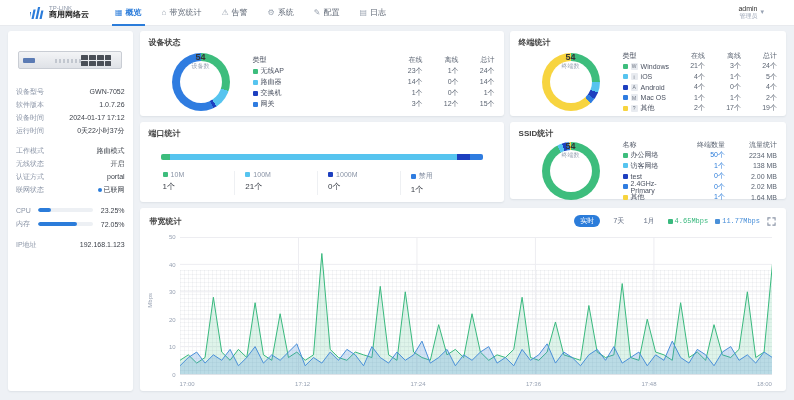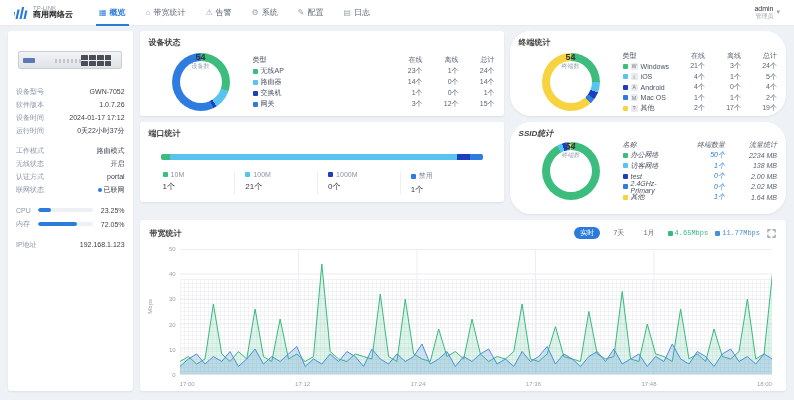--- a/index.html
+++ b/index.html
@@ -1,20 +1,20 @@
 <!DOCTYPE html>
 <html><head>
 <meta charset="utf-8">
 <style>
   * { margin:0; padding:0; box-sizing:border-box; }
   html,body { width:794px; height:400px; overflow:hidden; }
   body { background:#eef1f5; font-family:"Liberation Sans","DejaVu Sans",sans-serif; color:#333; }
 
   
-  .navbar { height:26px; background:#fff; border-bottom:1px solid #e8eaee; display:flex; align-items:center; padding:0 14px; }
+  .navbar { height:26px; background:#fff; border-bottom:1px solid #e8eaee; display:flex; align-items:center; padding:0 30px; }
   .brand { display:flex; align-items:center; gap:5px; }
   .brand-txt { line-height:1.05; }
   .brand-line1 { font-size:6px; color:#8a94a6; }
   .brand-line2 { font-size:8px; font-weight:bold; color:#222; }
   .nav-items { display:flex; margin-left:26px; gap:20px; height:26px; align-items:stretch; }
   .nav-item { display:flex; align-items:center; gap:3px; font-size:8px; color:#5b6472; position:relative; cursor:pointer; }
   .nav-item .nicon { font-size:8px; color:#9aa3b0; }
   .nav-item.active { color:#2b7cda; font-weight:bold; }
   .nav-item.active .nicon { color:#2b7cda; }
   .nav-item.active::after { content:""; position:absolute; left:-3px; right:-3px; bottom:0; height:2px; background:#2b7cda; }
@@ -44,21 +44,21 @@
   .usage-row { display:flex; align-items:center; font-size:7px; height:14px; gap:4px; }
   .usage-label { color:#8a94a6; width:18px; }
   .bar-track { flex:1; height:4px; background:#edf0f4; border-radius:2px; overflow:hidden; }
   .bar-fill { height:100%; background:#2b7cda; border-radius:2px; }
   .usage-val { color:#3a3f48; width:28px; text-align:right; }
 
   
   .main { flex:1; display:flex; flex-direction:column; gap:6px; }
   .crow { display:flex; gap:6px; }
   .c1 { width:364px; }
-  .c2 { flex:1;border-radius:21px; }
+  .c2 { flex:1; }
   .stat-card { height:85px; padding:6px 9px; }
   .stat-body { display:flex; align-items:center; height:64px; margin-top:2px; }
 
   
   .donut-wrap { width:104px; display:flex; justify-content:center; }
   .donut { width:58px; height:58px; border-radius:50%; position:relative; }
   .donut::after { content:""; position:absolute; inset:8px; background:#fff; border-radius:50%; }
   .donut-center { position:absolute; inset:0; z-index:1; display:flex; flex-direction:column; align-items:center; line-height:1.1; }
   .donut-val { font-size:9px; font-weight:bold; color:#333; }
   .donut-lab { font-size:6px; color:#98a2b3; }
@@ -402,21 +402,21 @@
           <div class="pl-cell">
             <div class="pl-top">
                 <span class="sq" style="background: rgb(47, 124, 224);"></span>
                 <span>禁用</span>
               </div>
             <div class="pl-val">1个</div>
           </div>
         </div>
       </div>
 
-      <div class="card port-card c2" style="height:92px;font-style:italic;">
+      <div class="card port-card c2" style="height:77px;">
         <div class="card-title">SSID统计</div>
         <div class="stat-body" style="height:60px;">
           <div class="donut-wrap">
             <div class="donut" style="background: conic-gradient(rgb(61, 189, 125) 0%, rgb(61, 189, 125) 92%, rgb(86, 196, 239) 92%, rgb(86, 196, 239) 95%, rgb(29, 63, 191) 95%, rgb(29, 63, 191) 97%, rgb(47, 124, 224) 97%, rgb(47, 124, 224) 99%, rgb(247, 212, 63) 99%, rgb(247, 212, 63) 100%);">
               <div class="donut-center">
                 <span class="donut-val">54</span>
                 <span class="donut-lab">终端数</span>
               </div>
             </div>
           </div>

